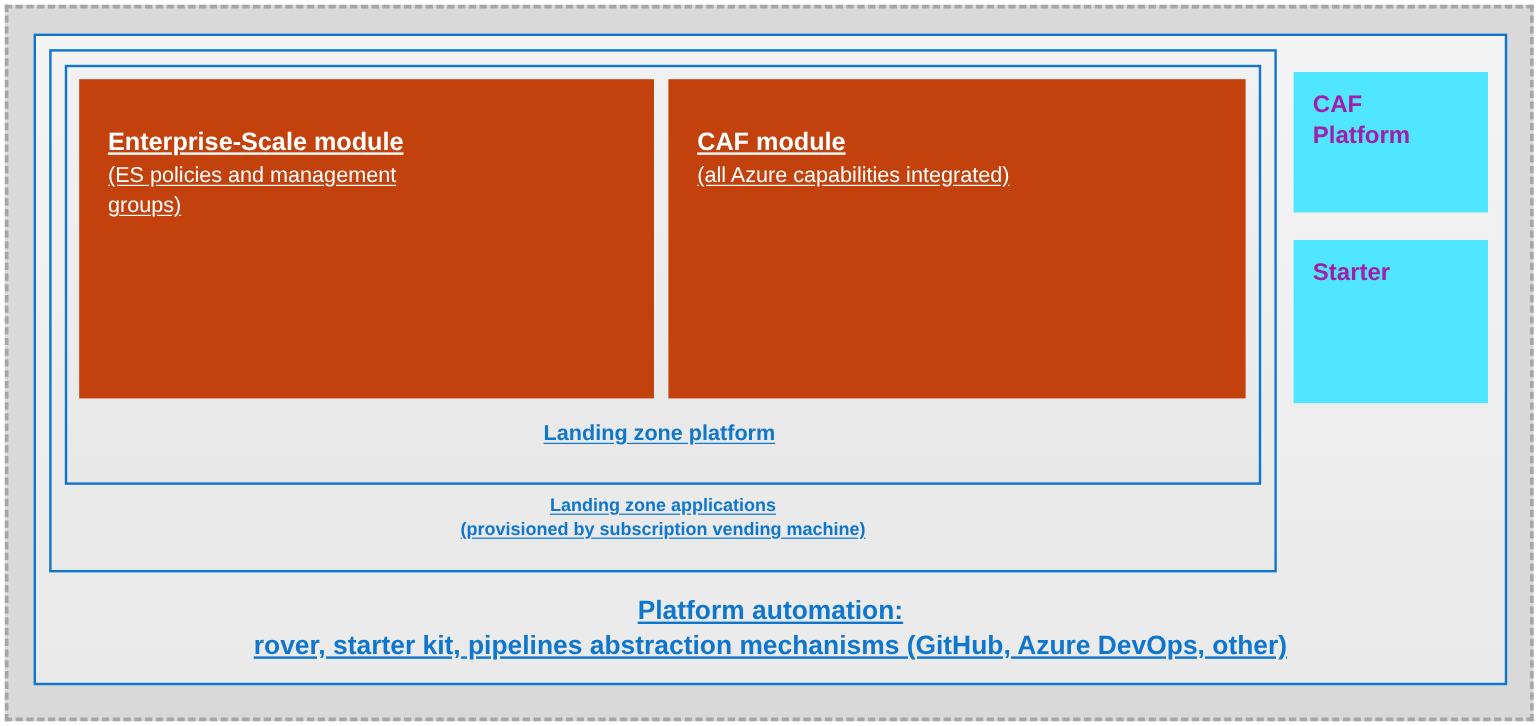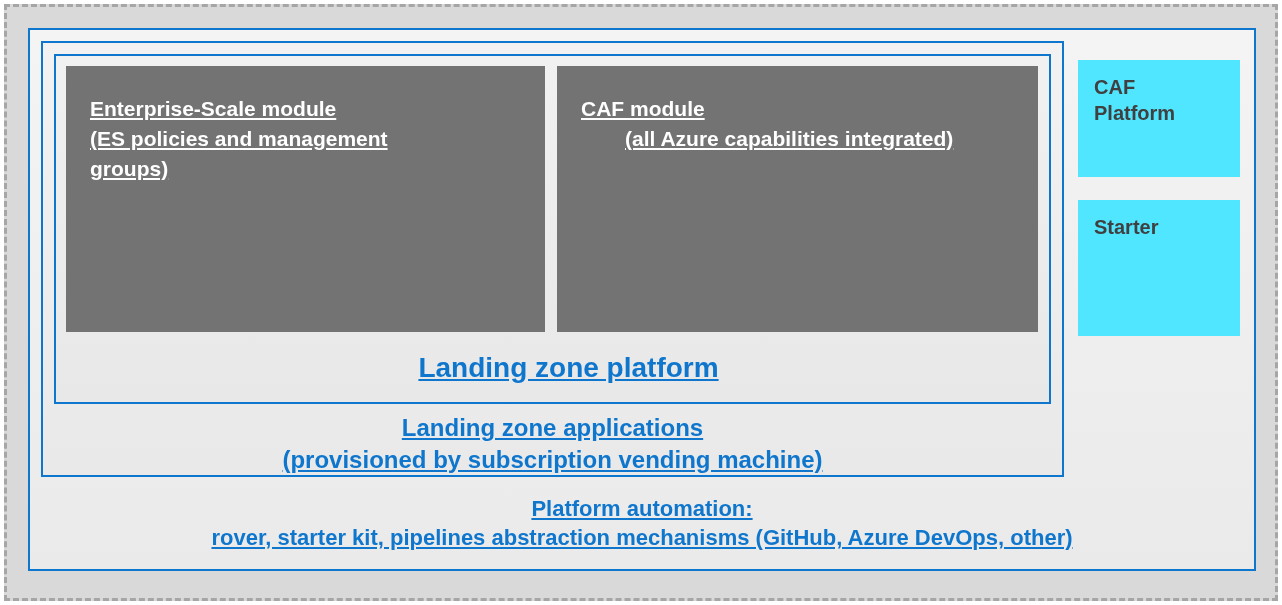--- a/index.html
+++ b/index.html
@@ -64,23 +64,23 @@
     width: 997px;
     height: 350px;
     box-sizing: border-box;
     border: 2px solid #0f76cd;
     background: linear-gradient(180deg, #f1f1f1 0%, #e8e8e8 100%);
   }
 
   
   .module-tile {
     position: absolute;
-    background: #737373;
-    box-sizing: border-box;
-    padding: 28px 24px 0 24px;
+    background: #c2410c;
+    box-sizing: border-box;
+    padding: 38px 24px 0 24px;
   }
   .module-es {
     left: 66px;
     top: 66px;
     width: 479px;
     height: 266px;
   }
   .module-caf {
     left: 557px;
     top: 66px;
@@ -92,50 +92,50 @@
     font-size: 21px;
     font-weight: bold;
     line-height: 1.42;
     text-decoration: underline;
     text-underline-offset: 2px;
     margin: 0;
     white-space: nowrap;
   }
   .module-sub {
     color: #ffffff;
-    font-size: 21px;
-    font-weight: bold;
+    font-size: 18px;
+    font-weight: normal;
     line-height: 1.42;
     text-decoration: underline;
     text-underline-offset: 2px;
     margin: 0;
   }
-  .module-sub.nowrap { white-space: nowrap; margin-left: 44px; }
+  .module-sub.nowrap { white-space: nowrap; }
 
   
   .band-label {
     position: absolute;
     text-align: center;
     color: #0f76cd;
     font-weight: bold;
     text-decoration: underline;
     text-underline-offset: 2px;
     line-height: 1.32;
   }
   .label-platform {
-    left: 72px;
+    left: 53px;
     top: 350px;
     width: 993px;
-    font-size: 28px;
+    font-size: 18px;
   }
   .label-applications {
     left: 43px;
     top: 412px;
     width: 1019px;
-    font-size: 24px;
+    font-size: 15px;
   }
   .label-applications .sub {
     display: block;
     text-decoration: none;
   }
   .label-automation {
     left: 30px;
     top: 494px;
     width: 1224px;
     font-size: 22px;
@@ -143,21 +143,21 @@
   .label-automation .sub {
     display: block;
     text-underline-offset: 2px;
     text-align: center;
   }
 
   
   .side-card {
     position: absolute;
     background: #50e6ff;
-    color: #404040;
+    color: #a21caf;
     font-size: 20px;
     font-weight: bold;
     line-height: 1.30;
     box-sizing: border-box;
     padding: 14px 16px 0 16px;
   }
   .side-card-provider {
     left: 1078px;
     top: 60px;
     width: 162px;

